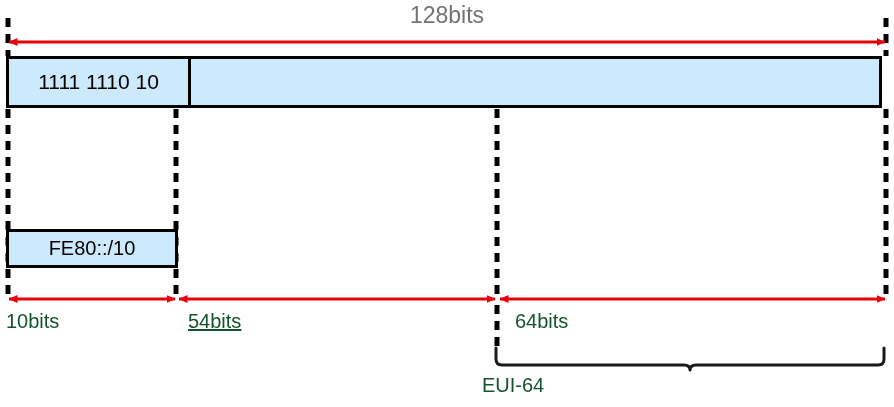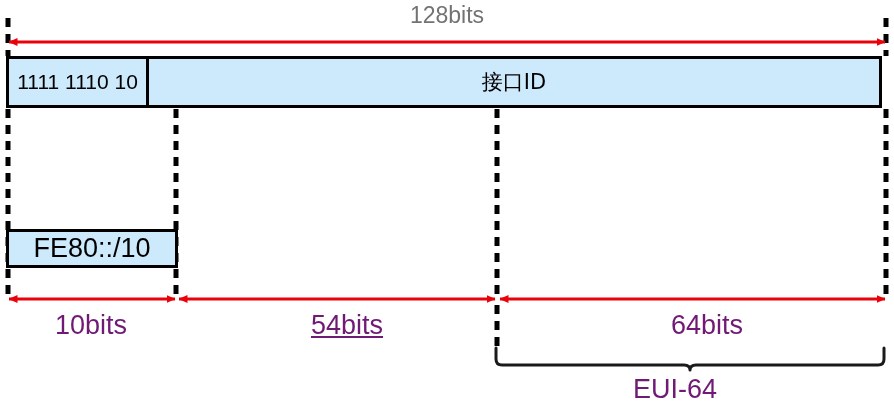--- a/index.html
+++ b/index.html
@@ -52,46 +52,45 @@
   .field-cell {
     box-sizing: border-box;
     display: flex;
     align-items: center;
     justify-content: center;
     font-size: 21px;
     color: #000000;
     background: #cdeafd;
     height: 100%;
   }
-  .cell-prefix { width: 140px; border-right: 3px solid #000000; }
+  .cell-prefix { width: 182px; border-right: 3px solid #000000; }
   .cell-zeros  { width: 322px; border-right: 3px solid #000000; }
   .cell-ifid   { flex: 1 1 auto; }
   .cn { font-family: "DejaVu Sans", "Liberation Sans", sans-serif; }
   
   .fe80-box {
     position: absolute;
     left: 6px;
     top: 229px;
     width: 172px;
     height: 39px;
     border: 3px solid #000000;
     box-sizing: border-box;
     background: #cdeafd;
     display: flex;
     align-items: center;
     justify-content: center;
-    font-size: 27px;
+    font-size: 20px;
     color: #000000;
   }
   
   .red-label {
     position: absolute;
-    font-size: 27px;
-    color: #701a75;
-    text-align: center;
+    font-size: 20px;
+    color: #14532d;
     white-space: nowrap;
   }
   .lbl-10  { left: 6px;   top: 310px; width: 170px; }
   .lbl-54  { left: 188px; top: 310px; width: 318px; text-decoration: underline; }
   .lbl-64  { left: 515px; top: 310px; width: 384px; }
   .lbl-eui { left: 482px; top: 374px; width: 386px; }
 </style>
 </head>
 <body>
 
@@ -125,21 +124,20 @@
     <line x1="500" y1="299" x2="885" y2="299" stroke="#e8020b" stroke-width="3" marker-start="url(#ahL)" marker-end="url(#ahR)"></line>
 
     <path d="M496,348 L496,359 Q496,365 502,365 L684,365 Q690,365 690,370
              Q690,365 696,365 L878,365 Q884,365 884,359 L884,348" fill="none" stroke="#1a1a1a" stroke-width="3" stroke-linecap="round" stroke-linejoin="round"></path>
   </svg>
 
   <div class="title-128">128bits</div>
 
   <div class="field-row">
     <div class="field-cell cell-prefix">1111 1110 10</div>
-    <div class="field-cell cell-ifid cn">接口ID</div>
   </div>
 
   <div class="fe80-box">FE80::/10</div>
 
   <div class="red-label lbl-10">10bits</div>
   <div class="red-label lbl-54">54bits</div>
   <div class="red-label lbl-64">64bits</div>
 
   <div class="red-label lbl-eui">EUI-64</div>
 

